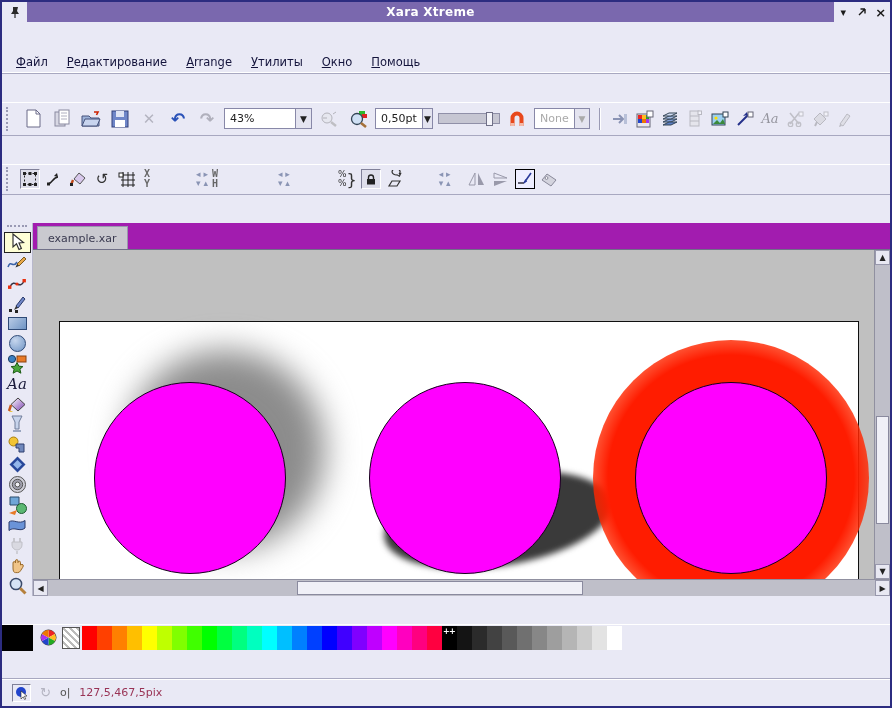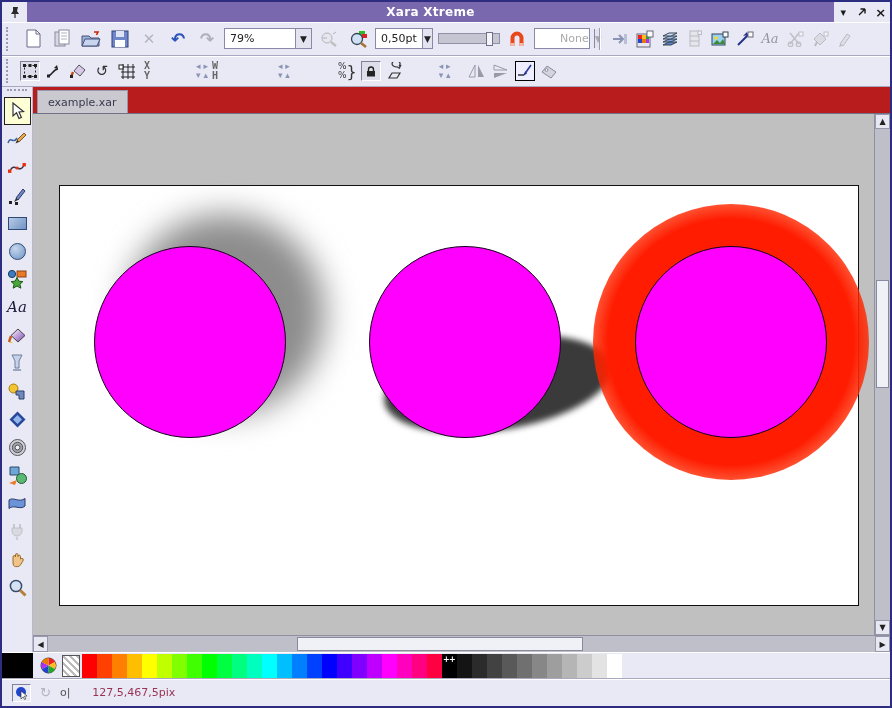--- a/index.html
+++ b/index.html
@@ -1,18 +1,18 @@
 <!DOCTYPE html>
 <html><head>
 <meta charset="utf-8">
 <style>
   * { margin:0; padding:0; box-sizing:border-box; }
   html,body { width:892px; height:708px; }
   body { font-family:"DejaVu Sans", sans-serif; font-size:11px; color:#26264f; }
-  .window { width:892px; height:708px; border:2px solid #2c2c80; background:#e9e9f5; display:flex; flex-direction:column; overflow:hidden; }
+  .window { width:892px; height:708px; border:2px solid #2c2c80; background:#e9e9f5; display:flex; flex-direction:column; overflow:hidden;gap:28px; }
 
   
   .titlebar { height:20px; display:flex; align-items:stretch; background:#e9e9f5; flex:0 0 auto; }
   .pin-btn { width:25px; display:flex; align-items:center; justify-content:center; background:#e9e9f5; }
   .title-purple { flex:1; background:#7a68ae; color:#fff; font-weight:bold; font-size:12px; display:flex; align-items:center; justify-content:center; letter-spacing:.3px; }
   .winbtns { width:56px; display:flex; align-items:center; justify-content:space-around; background:#e9e9f5; }
   .winbtn { width:15px; height:15px; display:flex; align-items:center; justify-content:center; color:#1a1a1a; font-size:11px; cursor:default; }
 
   
   .menubar { height:24px; display:flex; align-items:center; gap:19px; padding-left:14px; border-bottom:1px solid #a8a8c0; box-shadow:inset 0 -1px 0 #ffffff; flex:0 0 auto;}
@@ -24,21 +24,21 @@
   .tb1 { height:34px; gap:5px; padding-left:2px; }
   .tb2 { height:31px; gap:4px; padding-left:2px; }
   .handle { width:7px; height:24px; border-left:2px dotted #9a9ab4; margin:0 3px 0 2px; }
   .tbtn { width:24px; height:24px; display:flex; align-items:center; justify-content:center; }
   .tbtn.small { width:20px; height:20px; }
   .dis { opacity:.42; filter:grayscale(85%); }
   .vsep { width:0; height:22px; border-left:1px solid #9a9ab4; border-right:1px solid #fff; margin:0 4px; }
   .combo { display:flex; height:21px; border:1px solid #8888a8; background:#fff; align-items:center; }
   .combo .val { padding:0 5px; font-size:11px; color:#222; flex:1; }
   .combo .dd { width:16px; height:100%; background:#e4e4f0; border-left:1px solid #8888a8; display:flex; align-items:center; justify-content:center; font-size:9px; color:#222; }
-  .combo.grayed .val { color:#aaa;margin-left:20px; }
+  .combo.grayed .val { color:#aaa; }
   .combo.grayed .dd { color:#aaa; }
   .slider { width:62px; height:11px; background:#c6c6d2; border:1px solid #9090a8; position:relative; }
   .slider .thumb { position:absolute; right:6px; top:-2px; width:7px; height:14px; background:#f4f4fa; border:1px solid #707088; }
   .glyph-undo { color:#2a52b8; font-size:17px; font-weight:bold; }
   .glyph-redo { color:#b0b0bc; font-size:17px; font-weight:bold; }
   .glyph-x { color:#b4b4c0; font-size:15px; font-weight:bold; }
 
   .pressed { border:1px solid; border-color:#808098 #ffffff #ffffff #808098; background:#dedeea; }
   .activebtn { border:1px solid #000; background:#eef; }
   .nudge { display:flex; flex-direction:column; line-height:9px; font-size:9px; color:#8a94b4; text-align:center; }
@@ -47,21 +47,21 @@
 
   
   .midzone { flex:1; display:flex; min-height:0; }
   .toolbox { width:31px; flex:0 0 auto; display:flex; flex-direction:column; align-items:center; padding-top:2px; background:#e9e9f5; border-right:1px solid #b8b8cc; }
   .toolbox .thandle { width:20px; height:6px; border-top:2px dotted #9a9ab4; margin-bottom:2px; }
   .tool { width:27px; height:28px; display:flex; align-items:center; justify-content:center; }
   .tool.sel { background:#ffffd6; border:1px solid #222; }
   .aa { font-family:"DejaVu Serif", serif; font-style:italic; font-size:15px; color:#1a1a3a; }
 
   .rightcol { flex:1; display:flex; flex-direction:column; min-width:0; }
-  .tabrow { height:26px; display:flex; align-items:flex-end; padding-left:4px; background:#b91c1c; flex:0 0 auto; }
+  .tabrow { height:26px; display:flex; align-items:flex-end; padding-left:4px; background:#a21caf; flex:0 0 auto; }
   .tab { height:23px; padding:0 10px; display:flex; align-items:center; font-size:11px; }
   .tab.inactive { background:#c9c9cf; color:#3a3a50; border:1px solid #9898ac; border-bottom:none; }
   .tab.active { background:#fbfbfe; color:#14143c; border:1px solid #707090; border-bottom:none; border-right:2px solid #303050; }
 
   .viewport { flex:1; display:flex; min-height:0; border-top:1px solid #707088; }
   .canvas { flex:1; background:#c0c0c0; position:relative; overflow:hidden; }
   .page { position:absolute; left:26px; top:71px; width:800px; height:421px; background:#fff; border:1px solid #101010; }
 
   .obj { position:absolute; border-radius:50%; }
   .circle { width:192px; height:192px; background:#ff00ff; border:1px solid #14001a; }
@@ -88,21 +88,21 @@
   .swatches { display:flex; height:24px; }
   .swatch { width:15px; height:24px; position:relative; }
   .swatch .mk { position:absolute; color:#fff; font-size:8px; font-weight:bold; line-height:8px; }
   .swatch .mk.m1 { left:1px; top:2px; } .swatch .mk.m2 { left:7px; top:2px; }
 
   
   .statusbar { height:28px; display:flex; align-items:center; border-top:1px solid #a8a8c0; box-shadow:inset 0 1px 0 #fff; padding:0 8px 0 10px; flex:0 0 auto; }
   .statusmsg { font-size:10.5px; color:#3b3b7c; flex:1; white-space:nowrap; overflow:hidden; }
   .statusicons { display:flex; align-items:center; gap:9px; }
   .snapbtn { width:19px; height:18px; border:1px solid; border-color:#808098 #fff #fff #808098; display:flex; align-items:center; justify-content:center; position:relative; background:#e9e9f5;}
-  .coords { font-size:11px; color:#993355; min-width:96px; text-align:right; }
+  .coords { font-size:11px; color:#993355; min-width:96px; text-align:left; }
   .unitsg { font-size:11px; color:#555; }
   .refreshg { font-size:13px; color:#b5b5c2; }
 </style>
 </head>
 <body>
 
 <div class="window">
 
   <div class="titlebar">
     <div class="pin-btn">
@@ -116,20 +116,28 @@
       <div class="winbtn">▾</div>
       <div class="winbtn">
         <svg width="10" height="10" viewBox="0 0 10 10">
             <path d="M2 8 L8 2 M8 2 H3.5 M8 2 V6.5" stroke="#1a1a1a" stroke-width="1.4" fill="none"></path>
           </svg>
       </div>
       <div class="winbtn" style="font-weight:bold; font-size:13px;">×</div>
     </div>
   </div>
 
+  <div class="menubar">
+    <span class="menu-item">Файл</span>
+    <span class="menu-item">Редактирование</span>
+    <span class="menu-item">Arrange</span>
+    <span class="menu-item">Утилиты</span>
+    <span class="menu-item">Окно</span>
+    <span class="menu-item">Помощь</span>
+  </div>
 
   <div class="toolbar tb1">
     <div class="handle"></div>
     <div class="tbtn">
       <svg width="17" height="19" viewBox="0 0 17 19">
           <path d="M2 1 H11 L15 5 V18 H2 Z" fill="#fff" stroke="#6a6a88"></path>
           <path d="M11 1 L11 5 H15" fill="none" stroke="#6a6a88"></path>
         </svg>
     </div>
     <div class="tbtn">
@@ -156,21 +164,21 @@
     <div class="tbtn">
         <span class="glyph-x">✕</span>
       </div>
     <div class="tbtn">
         <span class="glyph-undo">↶</span>
       </div>
     <div class="tbtn">
         <span class="glyph-redo">↷</span>
       </div>
     <div class="combo" style="width:88px">
-      <span class="val">79%</span>
+      <span class="val">43%</span>
       <span class="dd">▼</span>
     </div>
     <div class="tbtn dis">
       <svg width="18" height="16" viewBox="0 0 18 16">
           <circle cx="7" cy="7" r="5" fill="#dfe6f2" stroke="#667"></circle>
           <path d="M11 11 L16 15" stroke="#886" stroke-width="2.5"></path>
           <path d="M3 7 h4 M13 3 l3 -2" stroke="#667"></path>
         </svg>
     </div>
     <div class="tbtn">

